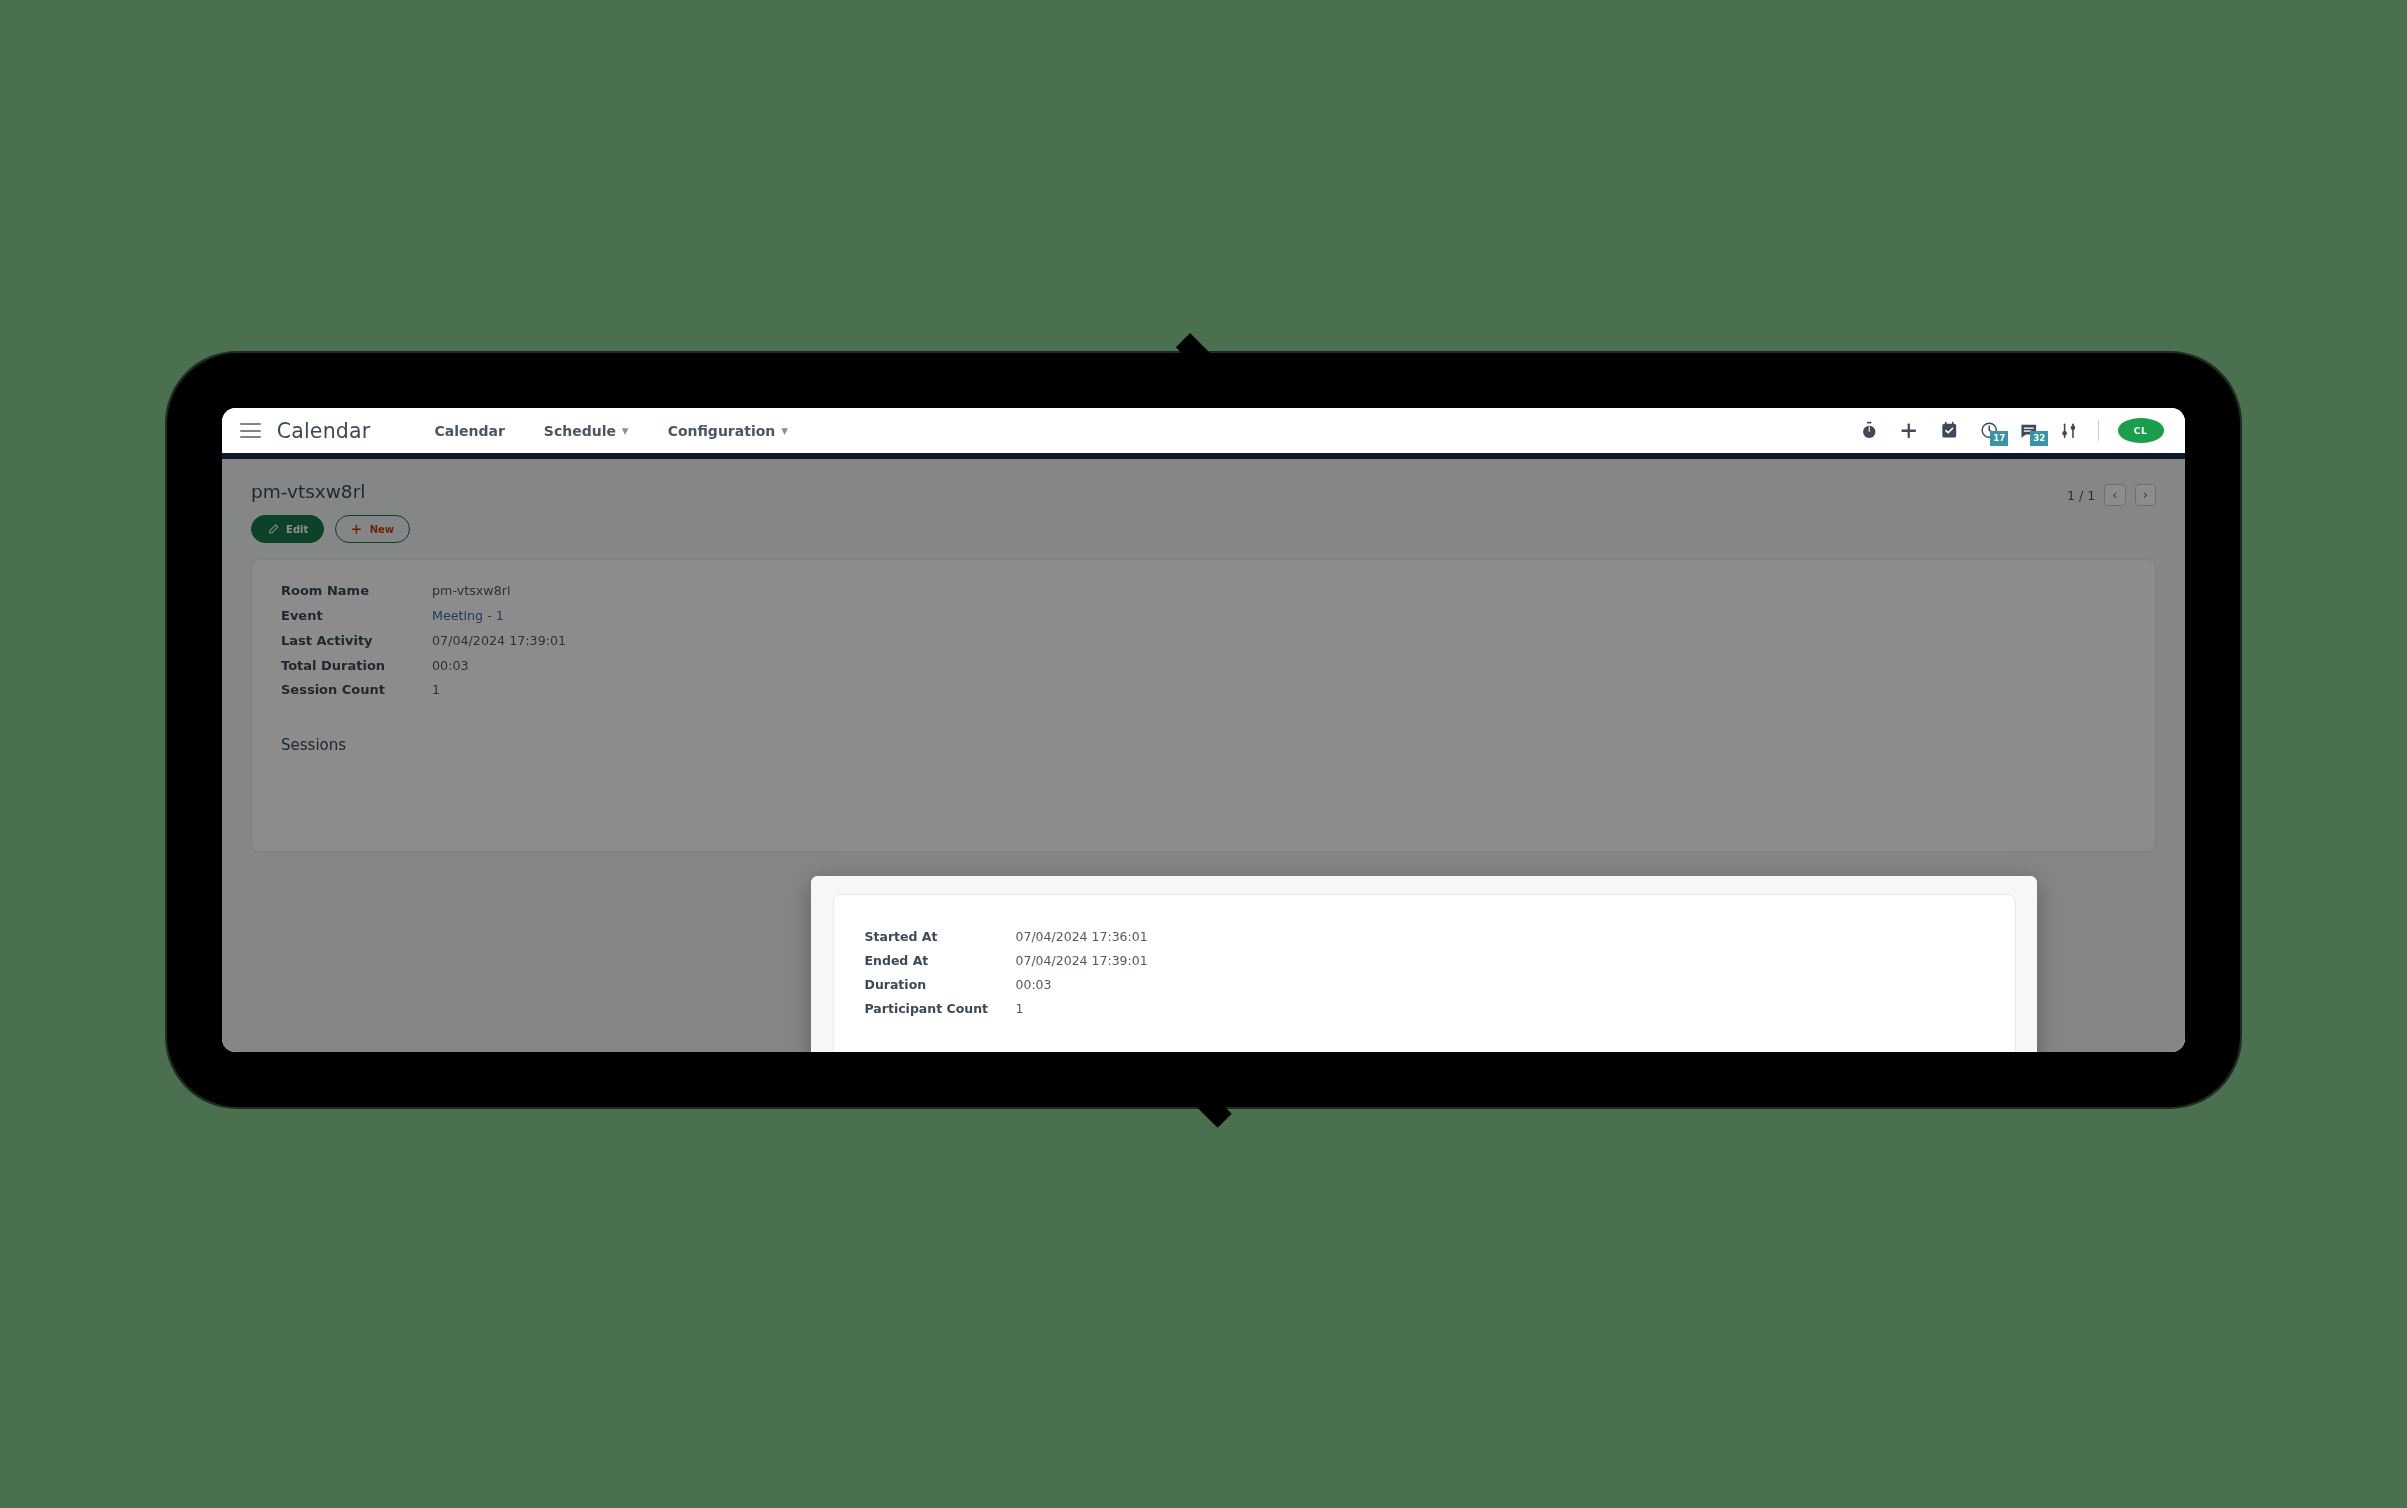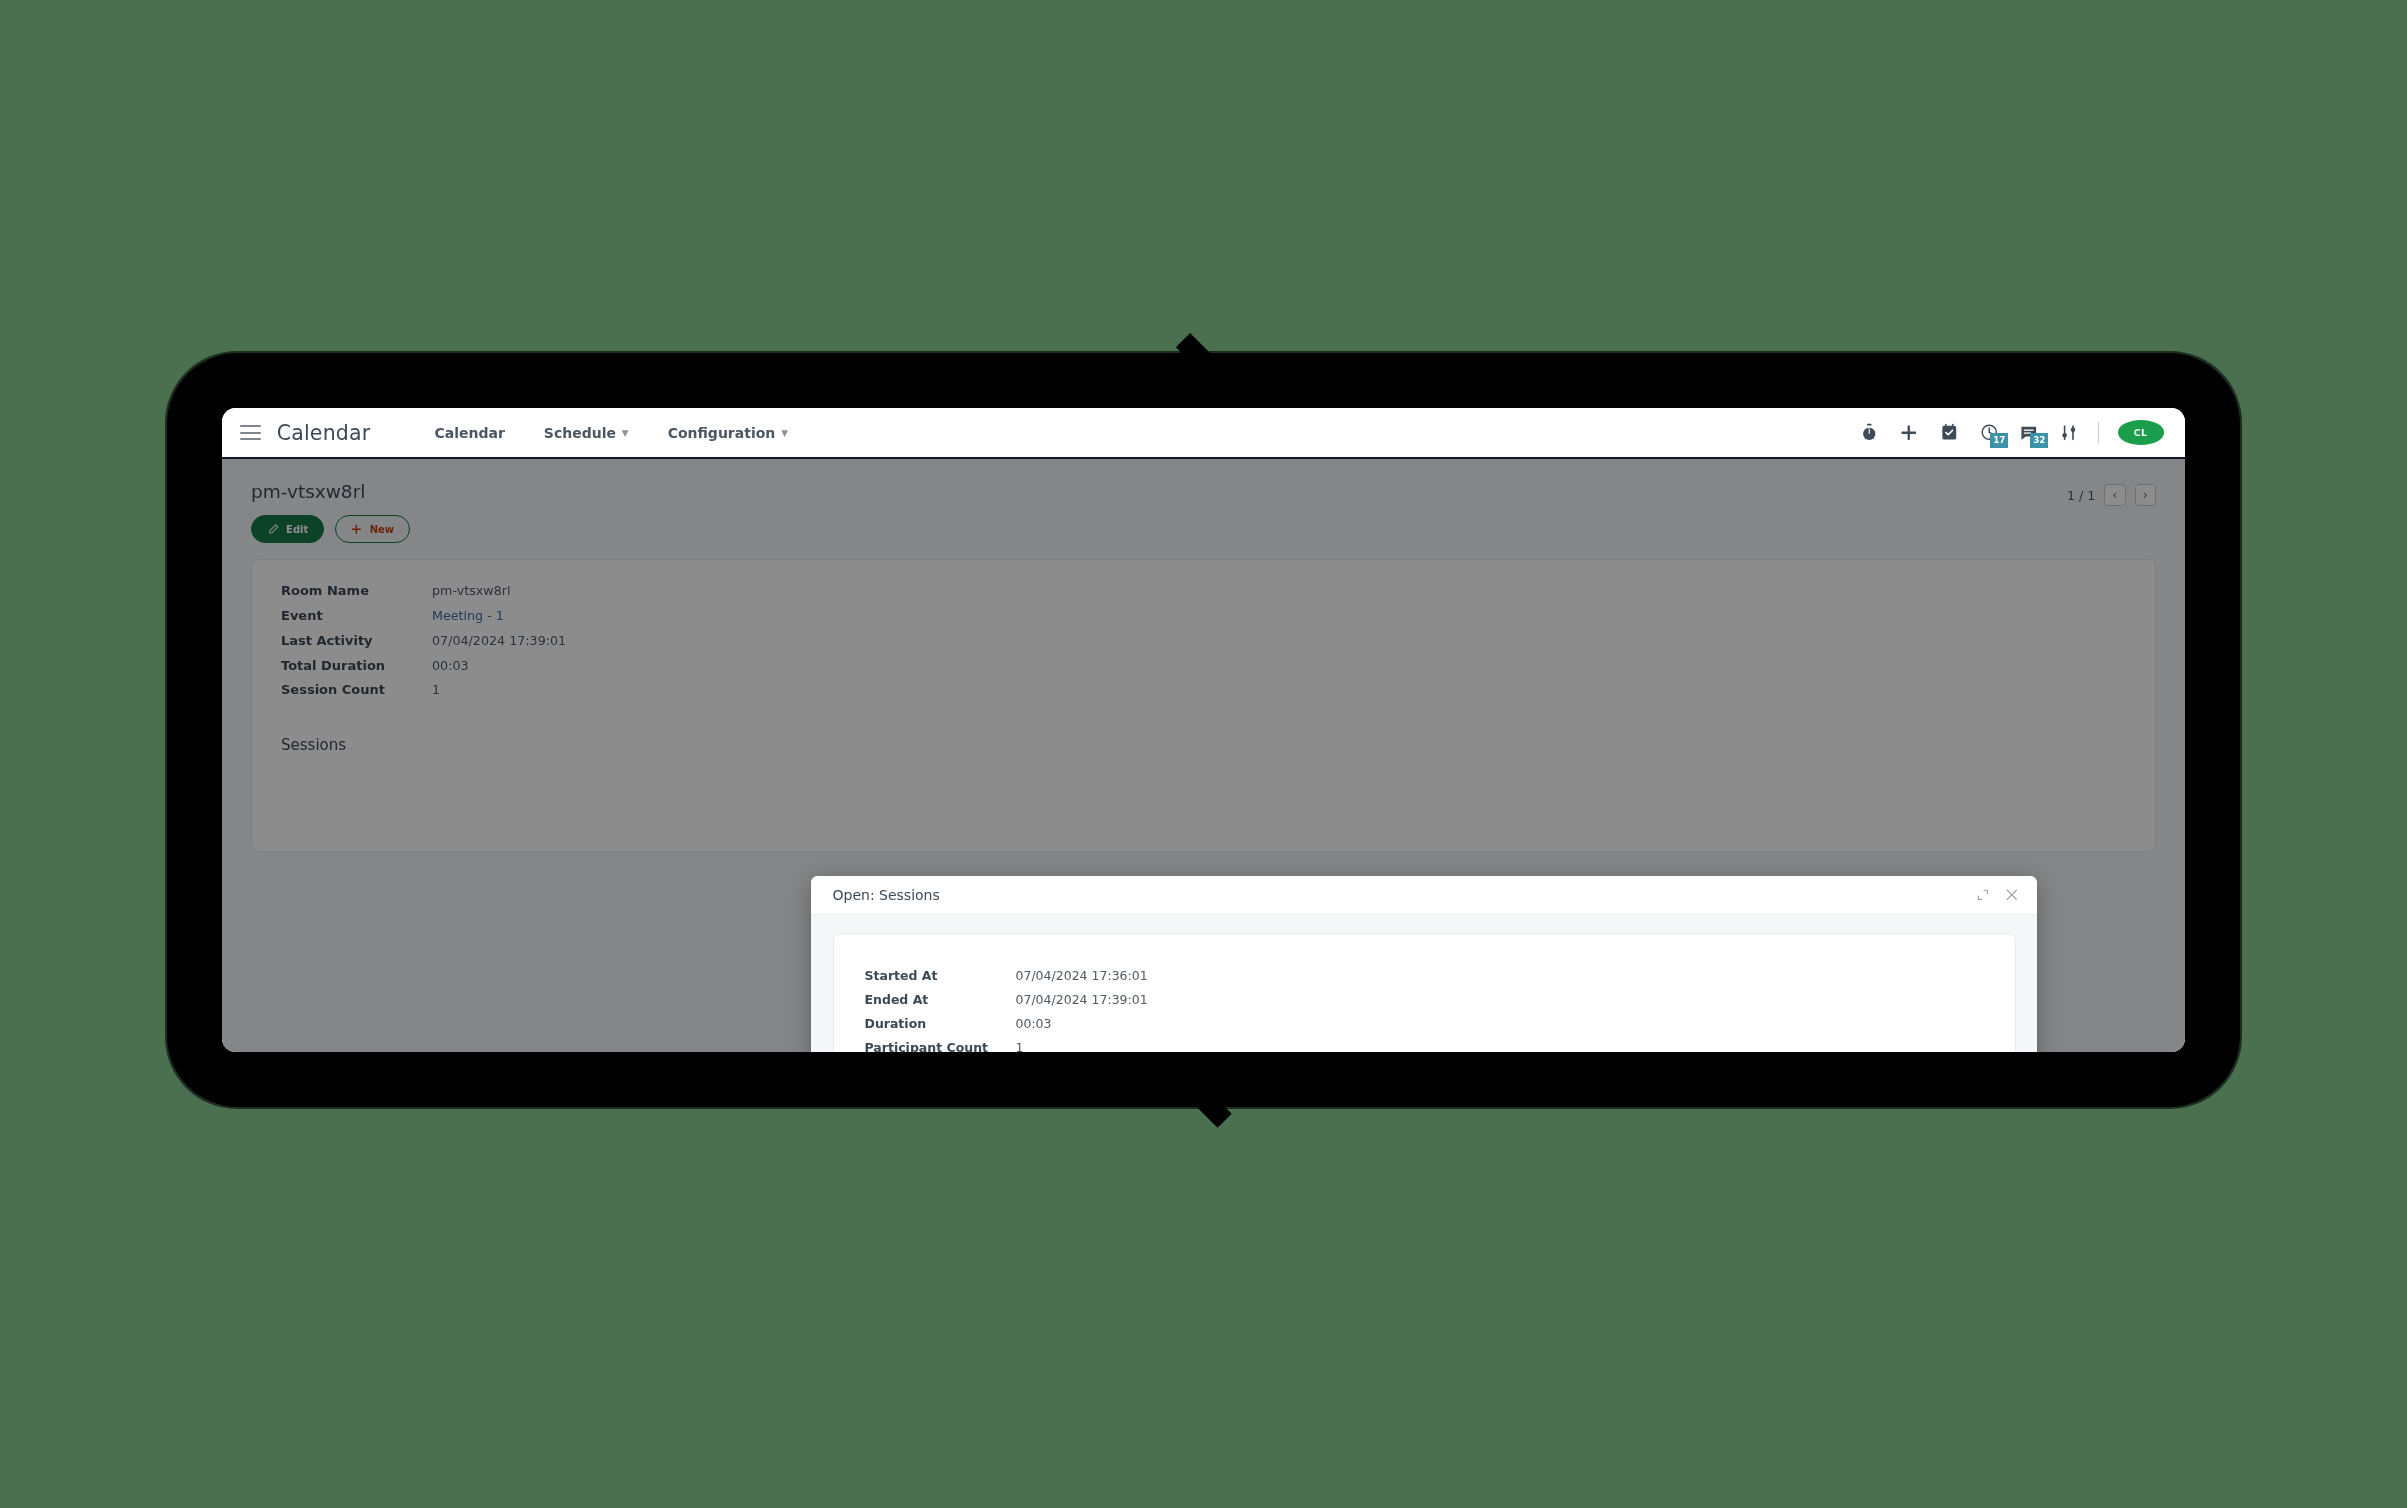--- a/index.html
+++ b/index.html
@@ -48,21 +48,21 @@
     position: absolute; inset: 0;
     background: rgba(0,0,0,0.45);
     z-index: 40;
     pointer-events: none;
   }
 
   
   #app-bar {
     height: 51px;
     background: #ffffff;
-    border-bottom: 2px solid #0f172a;
+    border-bottom: 6px solid #0f172a;
     display: flex;
     align-items: center;
     padding: 0 21.5px 0 17.6px;
     position: relative;
     z-index: 5;
   }
   .hamburger { width: 21.5px; display: flex; flex-direction: column; gap: 4.9px; cursor: pointer; }
   .hamburger span { display:block; height: 2px; background: #7d858e; border-radius: 2px; }
   #app-title {
     font-size: 20.5px; color: #3c4a57; margin-left: 15.6px; font-weight: 400;
@@ -325,36 +325,20 @@
         </div>
 
         <div id="sessions-heading">Sessions</div>
 
       </div>
 
       <div id="app-dim"></div>
     </div>
 
     <div id="modal">
-      <div id="modal-header">
-        <div id="modal-title">Open: Sessions</div>
-        <div id="modal-header-actions">
-          <div class="hdr-btn">
-            <svg width="13.7" height="13.7" viewBox="0 0 24 24" fill="none" stroke="currentColor" stroke-width="2" stroke-linecap="round">
-              <path d="M14 4h6v6"></path>
-              <path d="M10 20H4v-6"></path>
-            </svg>
-          </div>
-          <div class="hdr-btn">
-            <svg width="15.6" height="15.6" viewBox="0 0 24 24" fill="none" stroke="currentColor" stroke-width="1.9" stroke-linecap="round">
-              <path d="M5 5l14 14M19 5L5 19"></path>
-            </svg>
-          </div>
-        </div>
-      </div>
 
       <div id="modal-body">
         <div id="modal-card">
 
           <div id="summary-fields">
             <div class="field-row">
               <div class="field-label">Started At</div>
               <div class="field-value">07/04/2024 17:36:01</div>
             </div>
             <div class="field-row">

